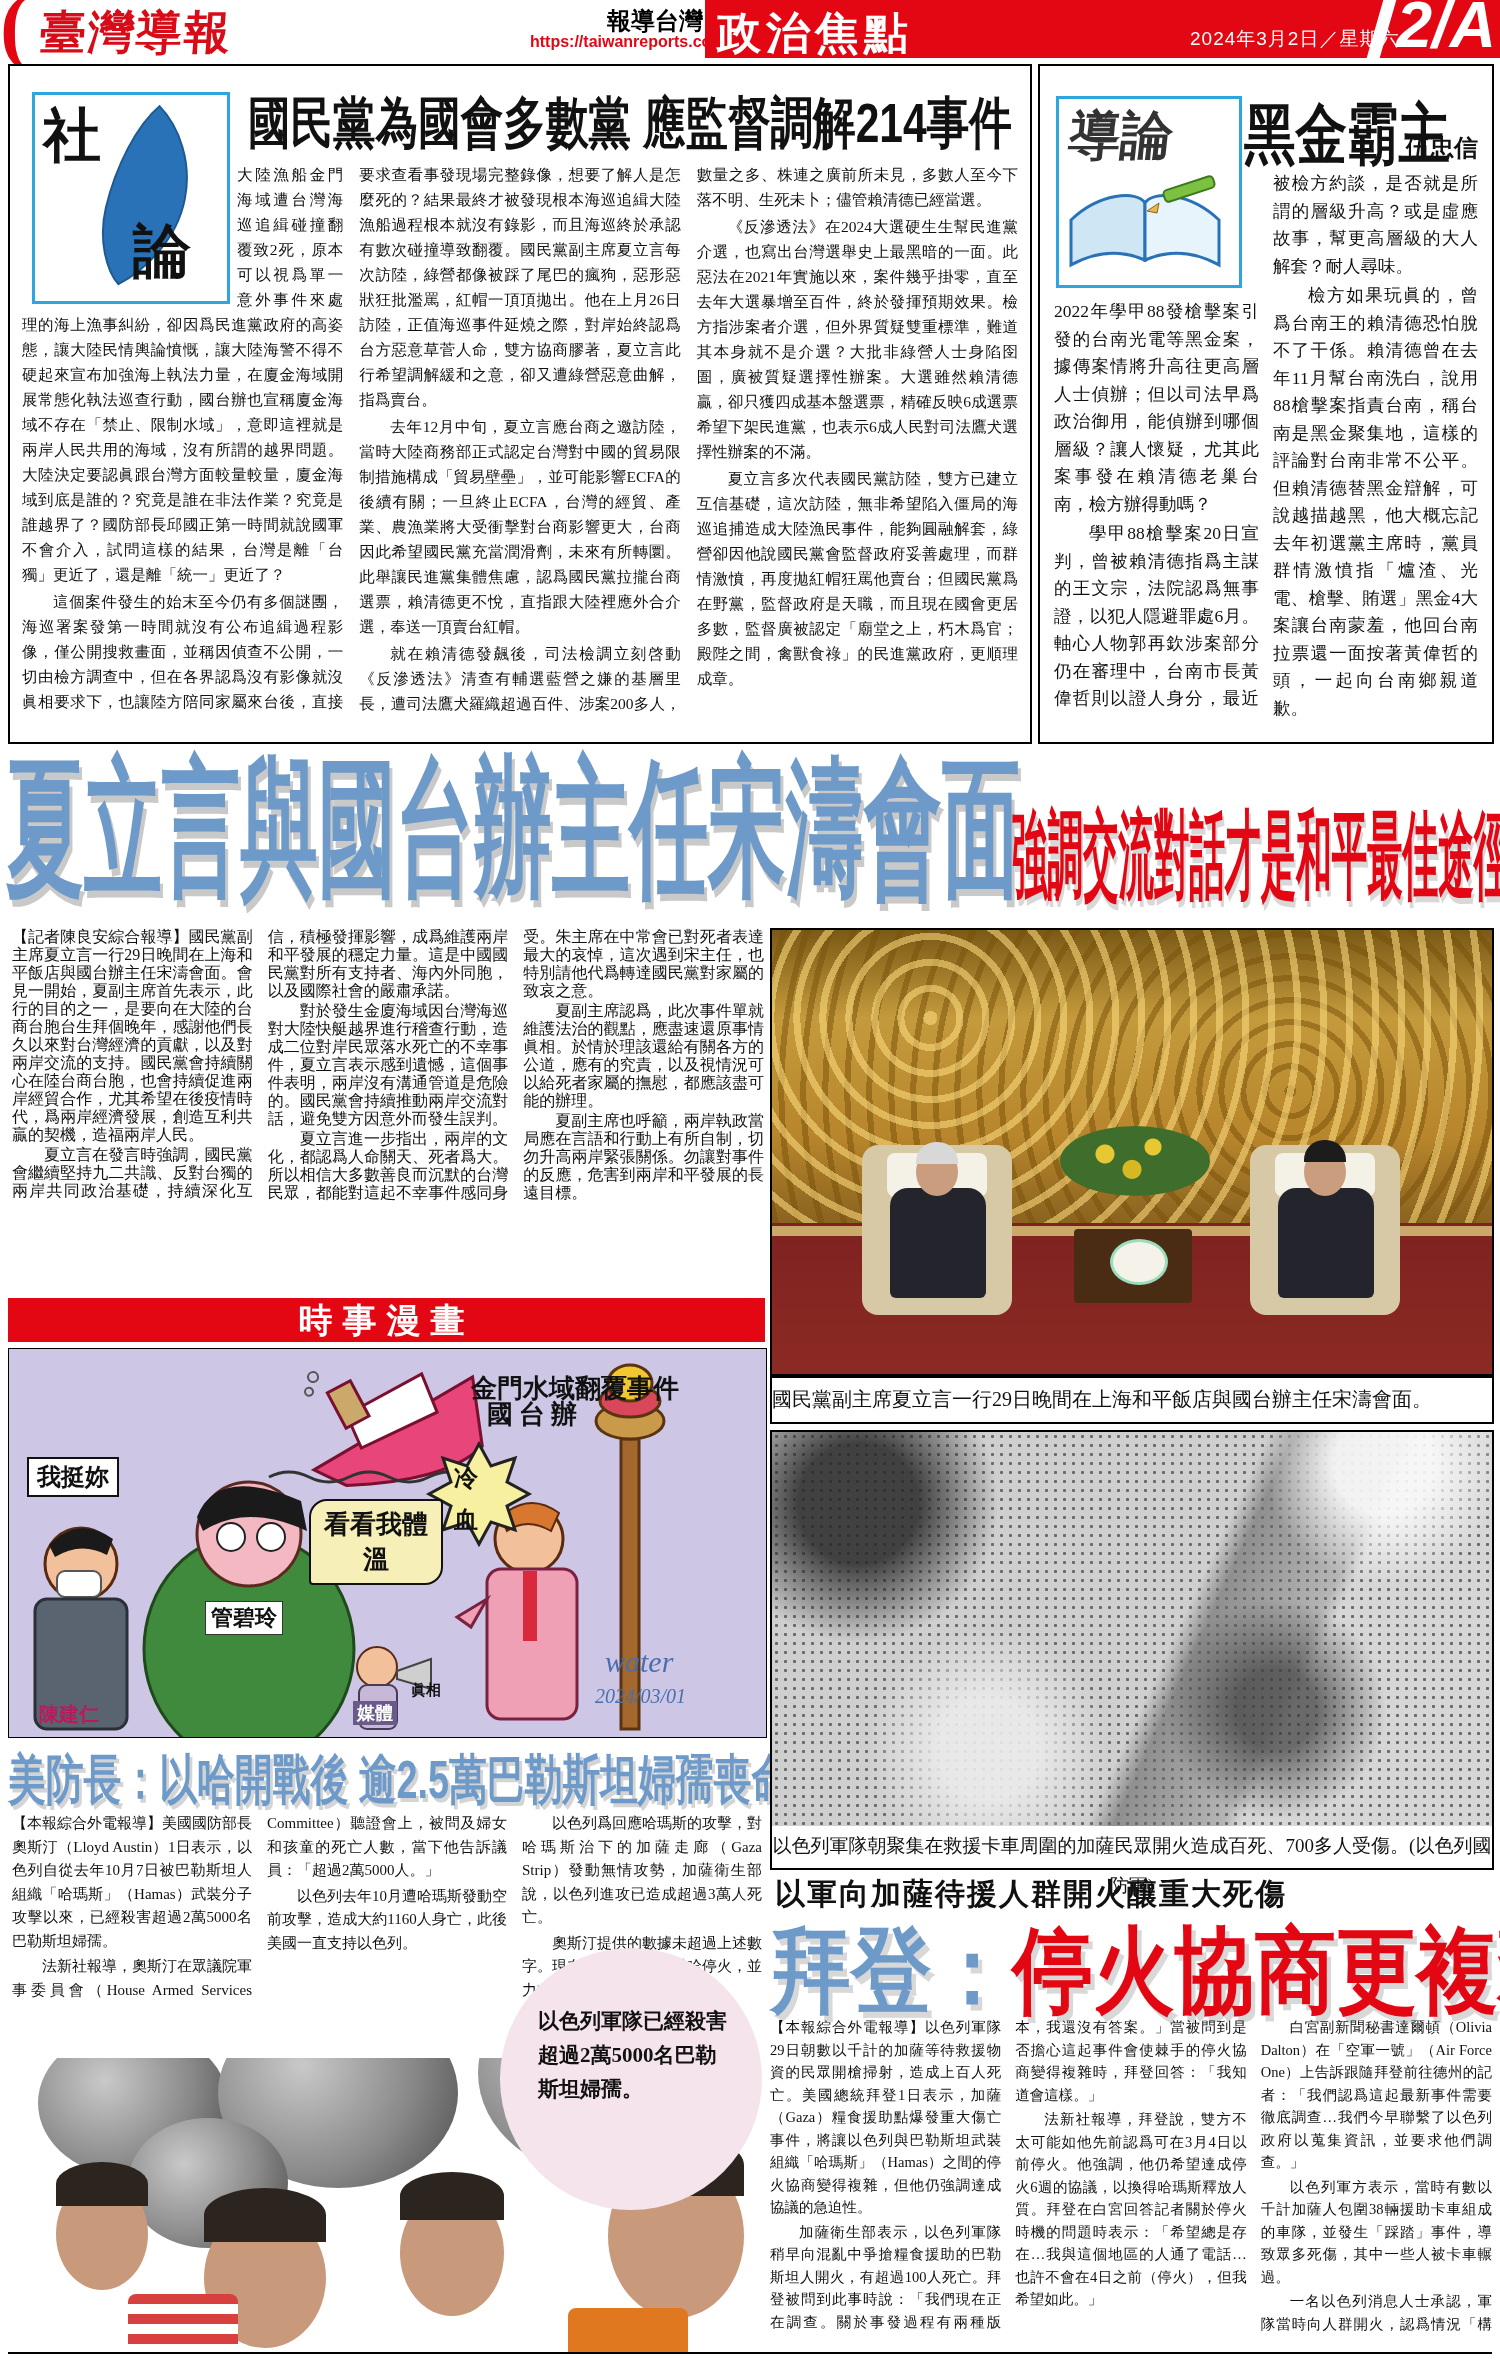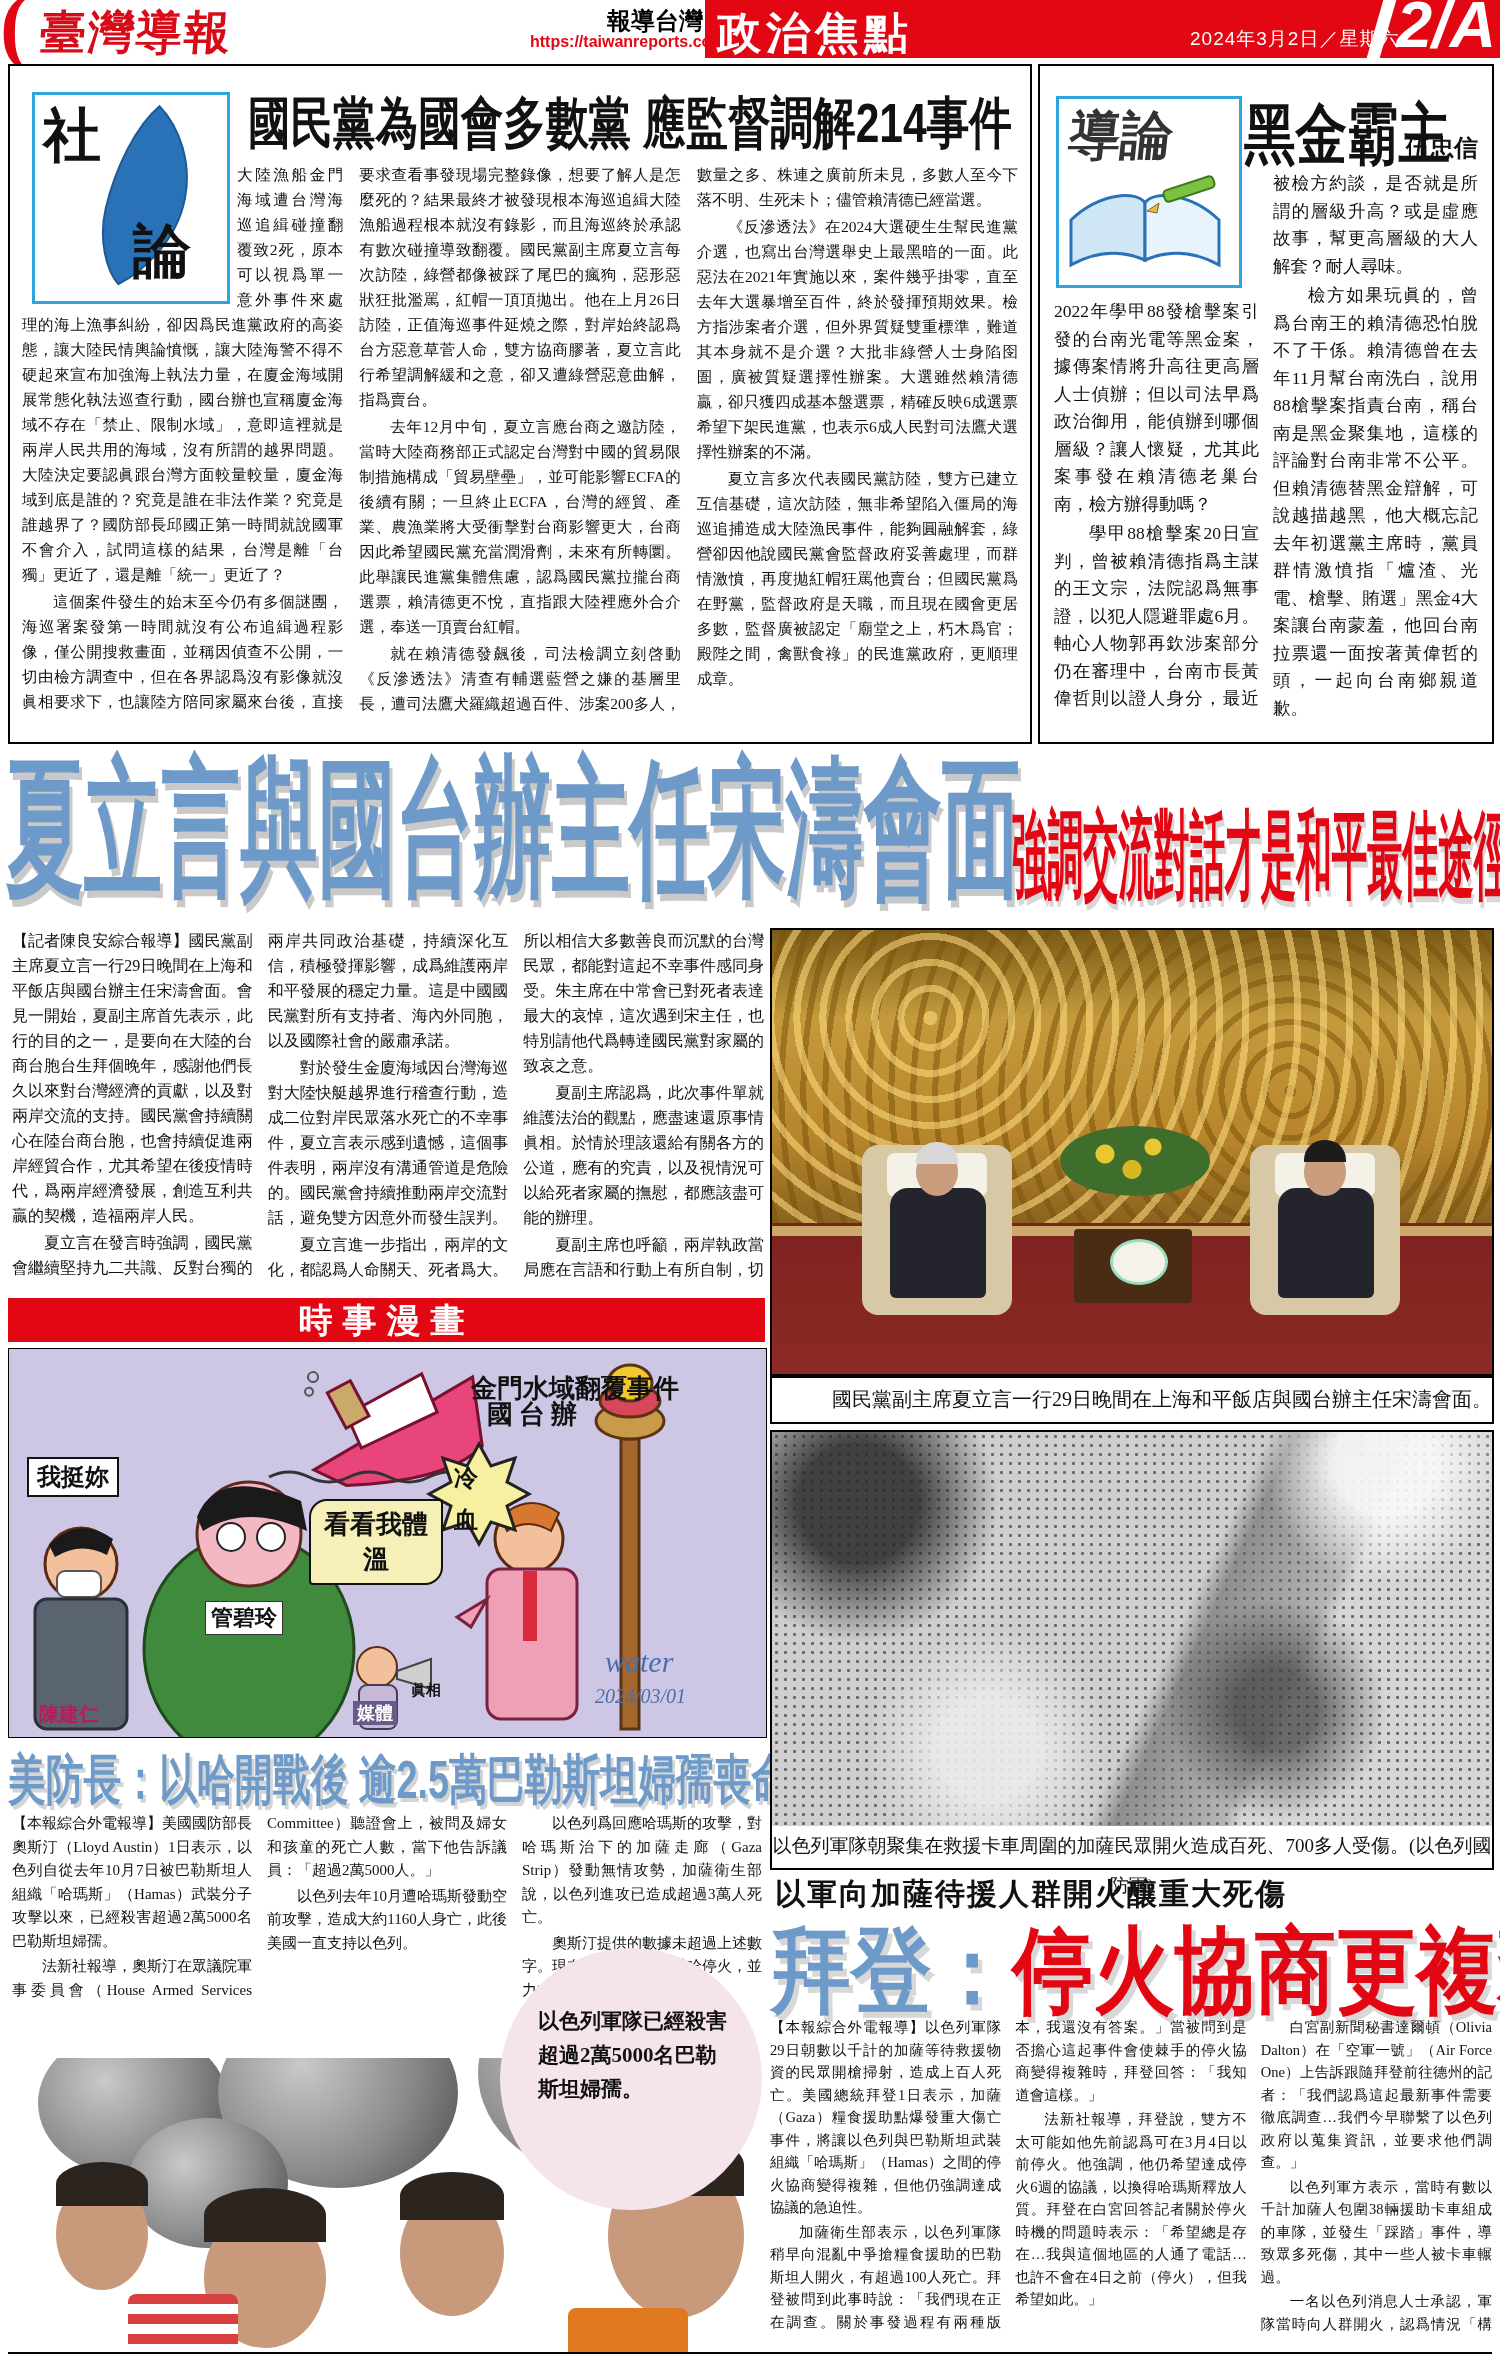--- a/index.html
+++ b/index.html
@@ -42,25 +42,25 @@
            column-count:2;column-gap:14px;font-size:17.5px;line-height:27.5px;}
   .co-spacer{float:left;width:194px;height:128px;}
   
   .main-hl{left:6px;top:750px;font-size:150px;font-weight:bold;color:#6d9ac8;white-space:nowrap;
            transform:scaleX(.52);transform-origin:left top;line-height:1.05;
            text-shadow:6px 7px 0 #c9c9c9;}
   .main-sub{left:1012px;top:792px;font-size:96px;font-weight:bold;color:#e30613;white-space:nowrap;
             transform:scaleX(.37);transform-origin:left top;text-shadow:5px 6px 0 #d8d8d8;}
   
   .main-body{left:12px;top:928px;width:752px;height:366px;overflow:hidden;
-             column-count:3;column-gap:15px;font-size:16px;line-height:25px;}
+             column-count:3;column-gap:15px;font-size:16px;line-height:18px;}
   .photo-frame{border:2px solid #000;overflow:hidden;}
   .meet-photo{left:770px;top:928px;width:720px;height:444px;}
   .meet-caption{left:770px;top:1376px;width:720px;height:44px;border:2px solid #000;
-                font-size:20px;text-align:right;line-height:42px;background:#fff;}
+                font-size:20px;text-align:left;line-height:42px;background:#fff;}
   
   .wall{position:absolute;left:0;top:0;width:100%;height:66%;
         background:
          repeating-radial-gradient(circle at 22% 30%,rgba(255,223,130,.55) 0 7px,rgba(0,0,0,0) 7px 26px),
          repeating-radial-gradient(circle at 72% 55%,rgba(120,80,10,.5) 0 6px,rgba(0,0,0,0) 6px 22px),
          linear-gradient(#7a5a16,#c49a3c 30%,#b8862c 70%,#8a6320);}
   .carpet{position:absolute;left:0;bottom:0;width:100%;height:34%;
           background:linear-gradient(#7e2220,#8c2a24);}
   .carpet-edge{position:absolute;left:0;bottom:31%;width:100%;height:10px;background:#caa96a;}
   .chair{position:absolute;width:150px;height:170px;background:#d8c9a6;border-radius:16px;}

